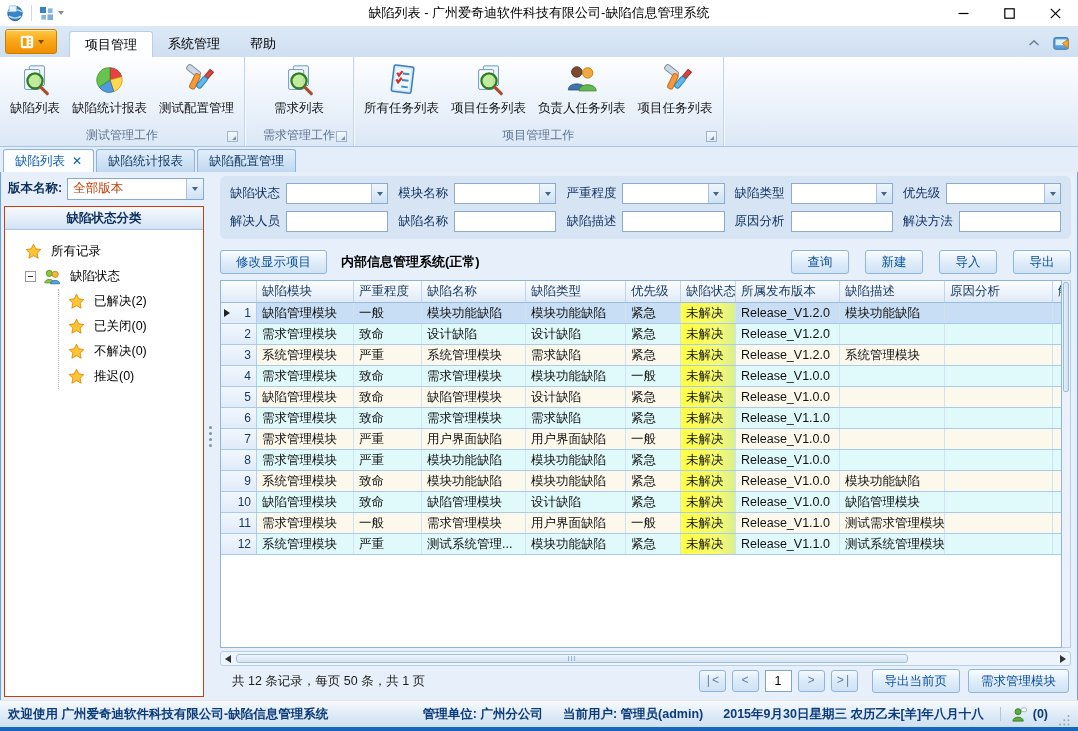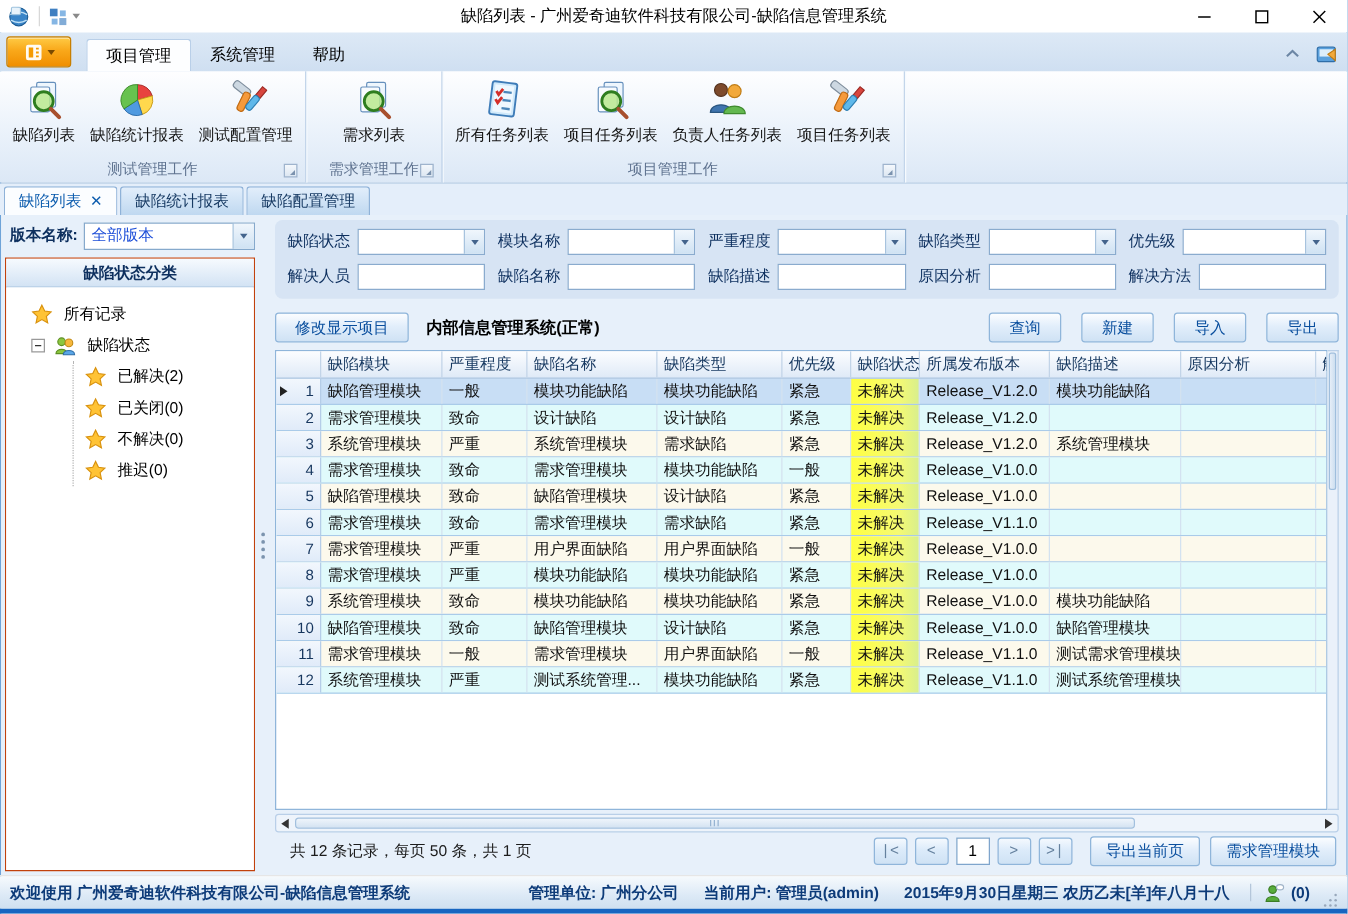--- a/index.html
+++ b/index.html
@@ -35,21 +35,21 @@
 .doc-tabs{height:25px;background:#e4eefa;display:flex;align-items:flex-end;padding-left:3px;gap:2px;}
 .dtab{height:23px;padding:0 11px;line-height:21px;font-size:12.5px;border:1px solid #8fb2d8;border-bottom:none;border-radius:3px 3px 0 0;background:linear-gradient(#e2eefb,#bfd8f0);color:#173a63;display:flex;align-items:center;gap:7px;white-space:nowrap;}
 .dtab.active{background:#fbfdff;color:#0c5cae;}
 .dtab .closex{color:#0c5cae;font-weight:bold;font-size:12px;line-height:1;}
 
 .main{position:absolute;top:172px;left:1px;right:1px;bottom:31px;background:#e7f0fa;display:flex;}
 .sidebar{width:205px;display:flex;flex-direction:column;padding:5px 0 3px 3px;}
 .version-row{display:flex;align-items:center;height:23px;margin:0 2px 6px 4px;}
 .version-row .vlbl{font-weight:bold;color:#0d2f5e;font-size:12.5px;margin-right:5px;white-space:nowrap;}
 .combo{flex:1;height:22px;background:#fff;border:1px solid #86a9cc;display:flex;align-items:center;}
-.combo .val{flex:1;padding:0 5px;font-size:12.5px;color:#1d4ed8;white-space:nowrap;overflow:hidden;}
+.combo .val{flex:1;padding:0 5px;font-size:12.5px;color:#c2410c;white-space:nowrap;overflow:hidden;}
 .combo .arrow{width:17px;height:100%;background:linear-gradient(#f0f6fc,#cfe2f3);border-left:1px solid #a7c3de;display:flex;align-items:center;justify-content:center;}
 .tri-dn{width:0;height:0;border-left:3.5px solid transparent;border-right:3.5px solid transparent;border-top:4.5px solid #44648c;}
 .side-panel{flex:1;border:1px solid #c2410c;display:flex;flex-direction:column;background:#fff;margin-right:2px;min-height:0;}
 .panel-hd{height:23px;background:linear-gradient(#f6fafe,#d3e3f4);border-bottom:1px solid #aac6e2;display:flex;align-items:center;justify-content:center;font-weight:bold;color:#0d2f5e;font-size:12.5px;}
 .tree{flex:1;padding:9px 0 0 20px;background:#fff;overflow:hidden;}
 .tnode{display:flex;align-items:center;height:25px;gap:6px;font-size:12.5px;color:#000;white-space:nowrap;}
 .tnode .tl{padding:1px 3px;border-radius:1px;}
 .tnode.selected .tl{background:#e7e7e7;}
 .ebox{width:11px;height:11px;border:1px solid #999;background:#fff;position:relative;flex:none;margin-right:1px;}
 .ebox:after{content:"";position:absolute;left:2px;right:2px;top:4px;height:1px;background:#333;}

